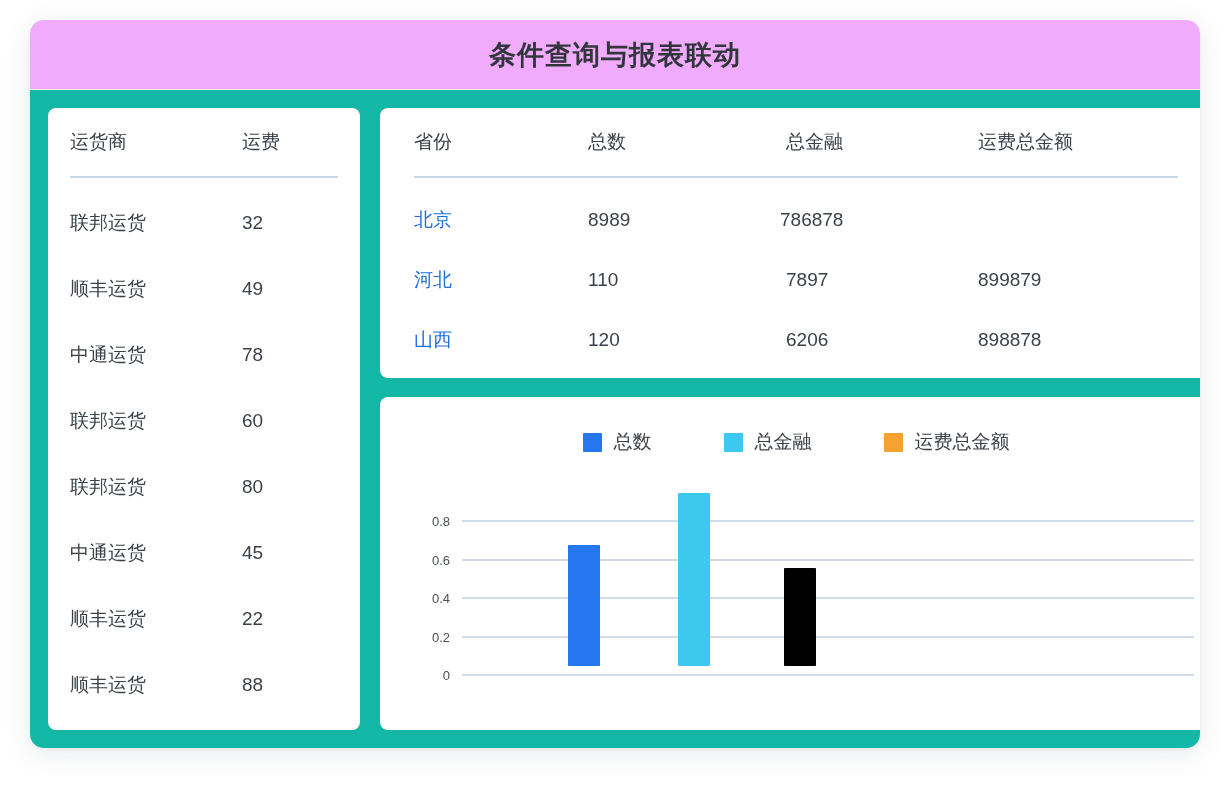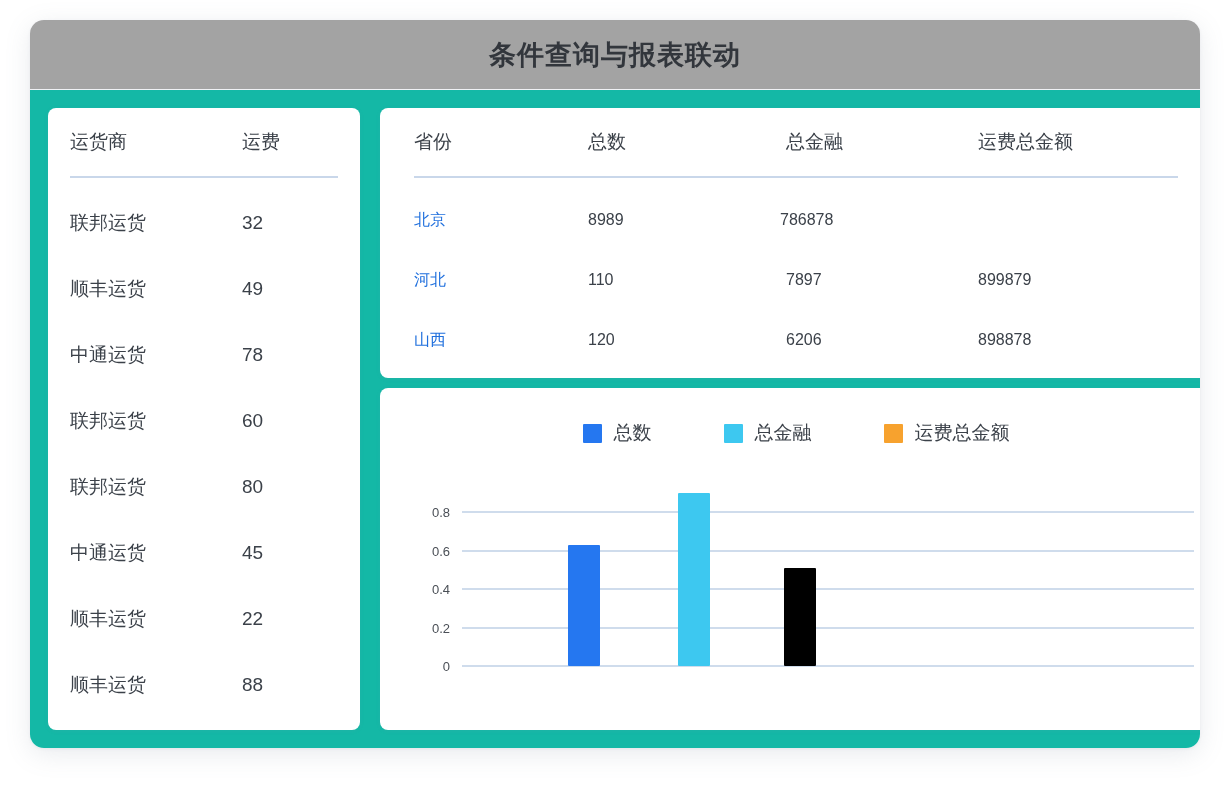--- a/index.html
+++ b/index.html
@@ -22,21 +22,21 @@
     background: #fdfdfe;
     border-radius: 14px;
     box-shadow: 0 6px 26px rgba(120, 130, 150, 0.16),
                 0 1px 3px rgba(120, 130, 150, 0.10);
     overflow: hidden;
   }
 
   
   #title-bar {
     height: 70px;
-    background: #a3a3a3;
+    background: #f0abfc;
     display: flex;
     align-items: center;
     justify-content: center;
     border-bottom: 1px solid #f0f1f4;
   }
   #page-title {
     font-size: 27px;
     font-weight: 700;
     color: #32363c;
     letter-spacing: 1px;
@@ -90,21 +90,21 @@
     height: 66px;
     font-size: 19px;
     color: #3b4149;
   }
 
   
   #right-column {
     flex: 1 1 auto;
     display: flex;
     flex-direction: column;
-    gap: 10px;
+    gap: 19px;
   }
 
   
   #province-card {
     height: 270px;
     padding: 0 34px;
   }
   #province-head-row {
     display: flex;
     height: 70px;
@@ -114,21 +114,21 @@
   #province-head-row .th {
     font-size: 19px;
     color: #3b4149;
     font-weight: 400;
   }
   #province-body { padding-top: 12px; }
   .province-row {
     display: flex;
     align-items: center;
     height: 60px;
-    font-size: 16px;
+    font-size: 19px;
     color: #3b4149;
   }
   .pv-col-prov  { width: 174px; }
   .pv-col-count { width: 198px; }
   .pv-col-fin   { width: 192px; }
   .pv-col-total { width: 200px; }
   .province-link {
     color: #1f6fdd;
     cursor: pointer;
   }

